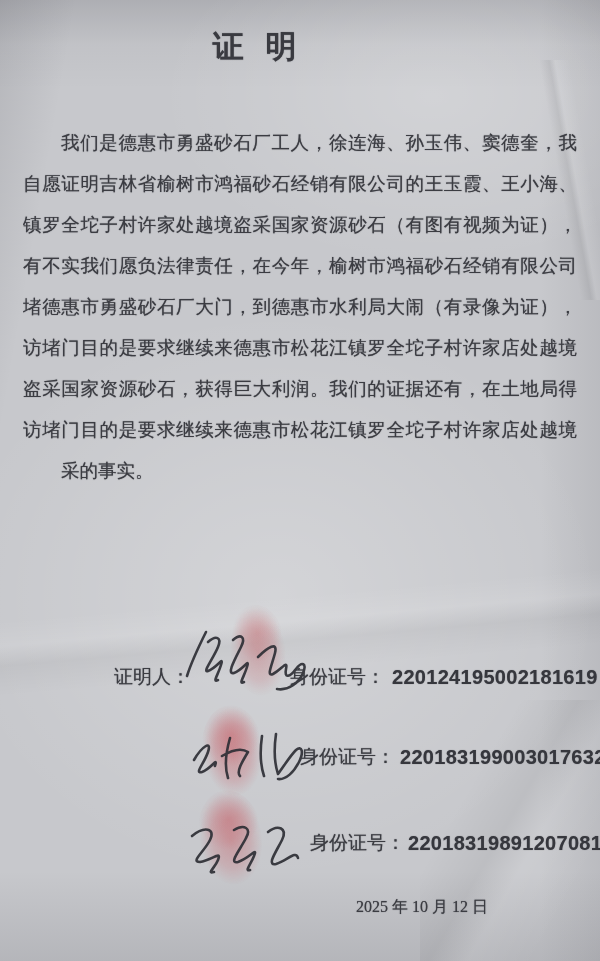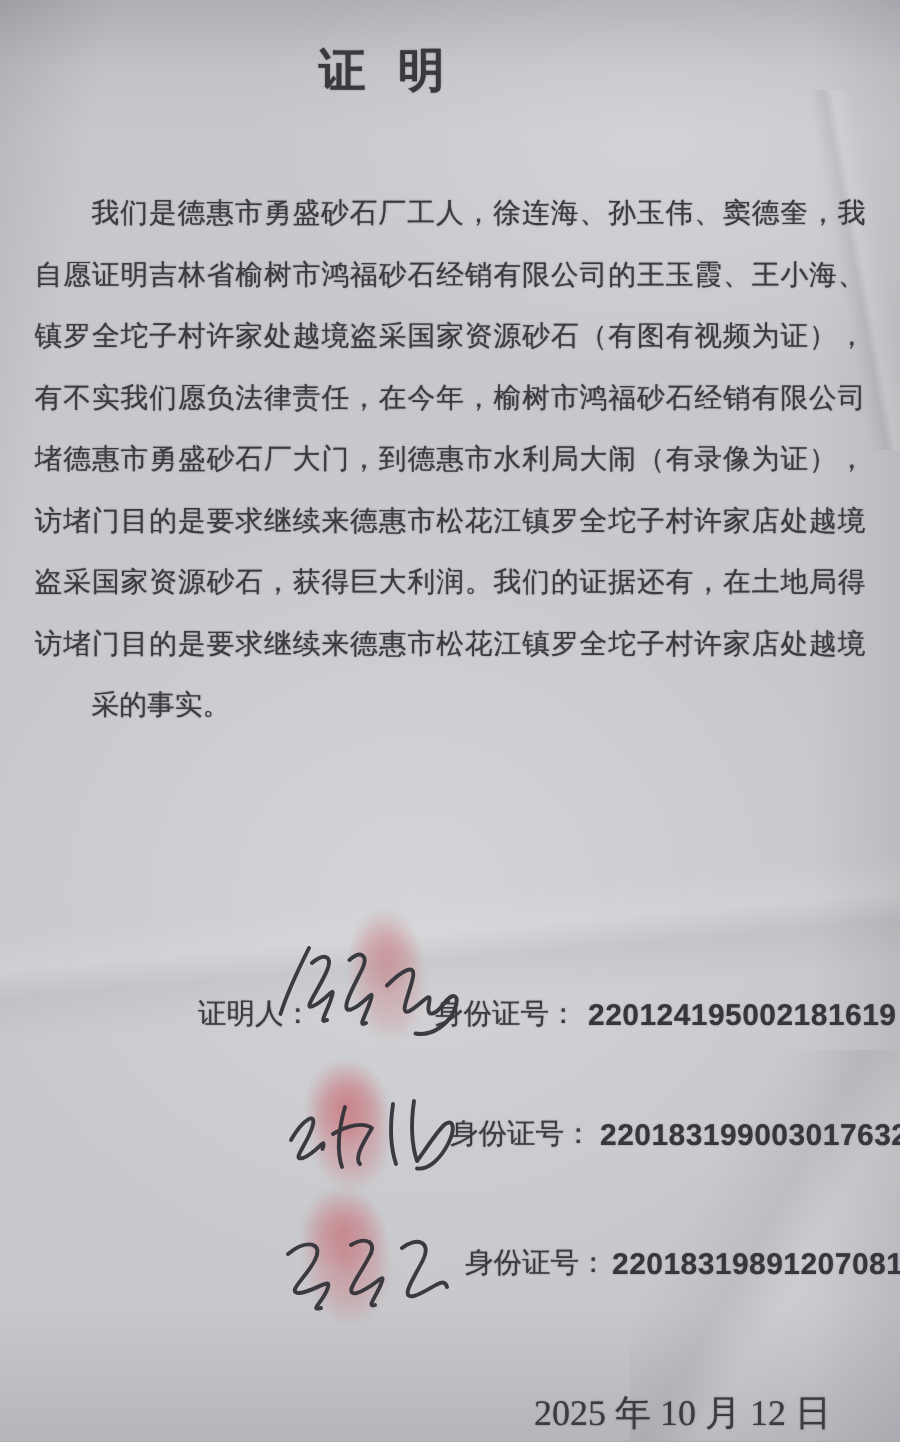--- a/index.html
+++ b/index.html
@@ -77,24 +77,23 @@
   .fp-3{left:198px;top:790px;width:66px;height:98px;transform:rotate(-7deg);
     background:
       radial-gradient(58% 40% at 50% 30%, rgba(196,90,98,0.40), transparent 78%),
       radial-gradient(closest-side, rgba(198,94,102,0.45), rgba(198,94,102,0.24) 58%, rgba(198,94,102,0.08) 82%, transparent 94%);}
 
   .signature{position:absolute;pointer-events:none;}
   .signature path{fill:none;stroke:#2e2f35;stroke-width:2.6;stroke-linecap:round;stroke-linejoin:round;opacity:0.92;}
 
   .date-line{
     position:absolute;left:356px;top:894px;height:26px;line-height:26px;
-    font-size:24px;color:#3b3c42;
+    font-size:16px;color:#3b3c42;
     text-shadow:0 0 1px rgba(59,60,66,0.78);
     white-space:nowrap;
-    margin-top:36px;
   }
 </style>
 </head>
 <body>
 
 <div class="paper">
 
   <div class="crease crease-1"></div>
   <div class="crease crease-2"></div>
   <div class="crease crease-3"></div>
@@ -107,21 +106,21 @@
     <div class="line jf">镇罗全坨子村许家处越境盗采国家资源砂石（有图有视频为证），如</div>
     <div class="line jf">有不实我们愿负法律责任，在今年，榆树市鸿福砂石经销有限公司以</div>
     <div class="line jf">堵德惠市勇盛砂石厂大门，到德惠市水利局大闹（有录像为证），闹</div>
     <div class="line jf">访堵门目的是要求继续来德惠市松花江镇罗全坨子村许家店处越境</div>
     <div class="line jf">盗采国家资源砂石，获得巨大利润。我们的证据还有，在土地局得到</div>
     <div class="line jf">访堵门目的是要求继续来德惠市松花江镇罗全坨子村许家店处越境</div>
     <div class="line ind">采的事实。</div>
   </div>
 
   <div class="fingerprint fp-1"></div>
-  <span class="sig-label" style="left:132px;top:666px;">证明人：</span>
+  <span class="sig-label" style="left:114px;top:666px;">证明人：</span>
   <svg class="signature" style="left:176px;top:610px;" width="138" height="92" viewBox="0 0 138 92">
     <path d="M30,22 C24,34 16,50 11,66"></path>
     <path d="M32,32 C40,25 46,27 42,37 C37,49 26,63 32,61 C42,57 48,45 45,55 C42,65 36,73 42,70"></path>
     <path d="M57,30 C65,23 70,27 65,37 C59,49 50,65 58,63 C68,59 74,47 71,57 C68,67 62,75 68,72"></path>
     <path d="M82,47 C92,37 102,31 99,43 C96,55 90,67 97,64 C106,59 112,49 110,59 C108,69 114,67 120,59 C126,51 131,53 127,63 C123,73 112,81 101,79"></path>
   </svg>
   <span class="sig-label" style="left:290px;top:666px;">身份证号：</span>
   <span class="id-number" style="left:392px;top:664px;">220124195002181619</span>
 
   <div class="fingerprint fp-2"></div>

